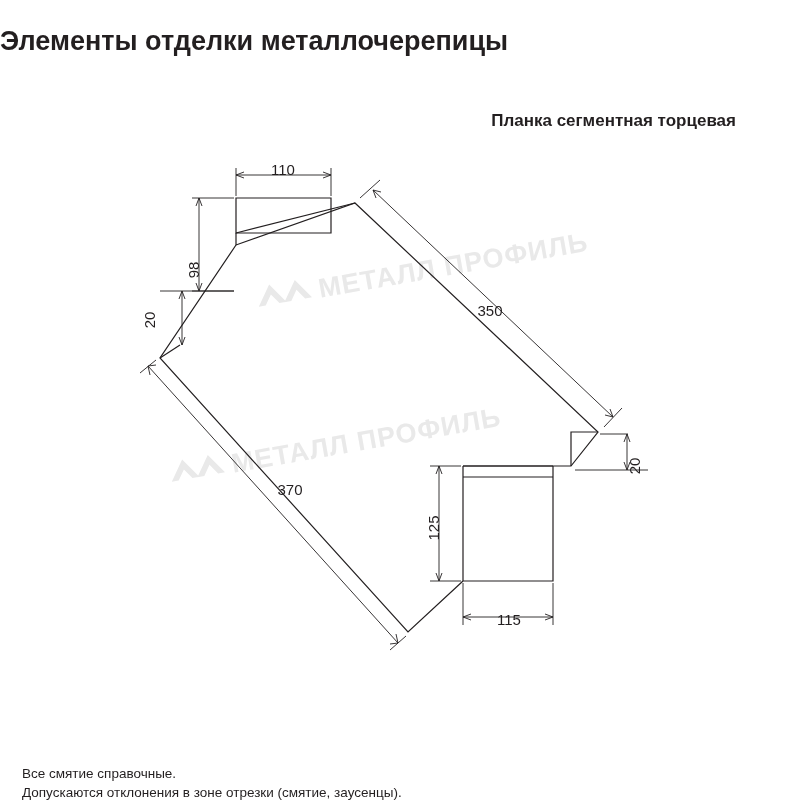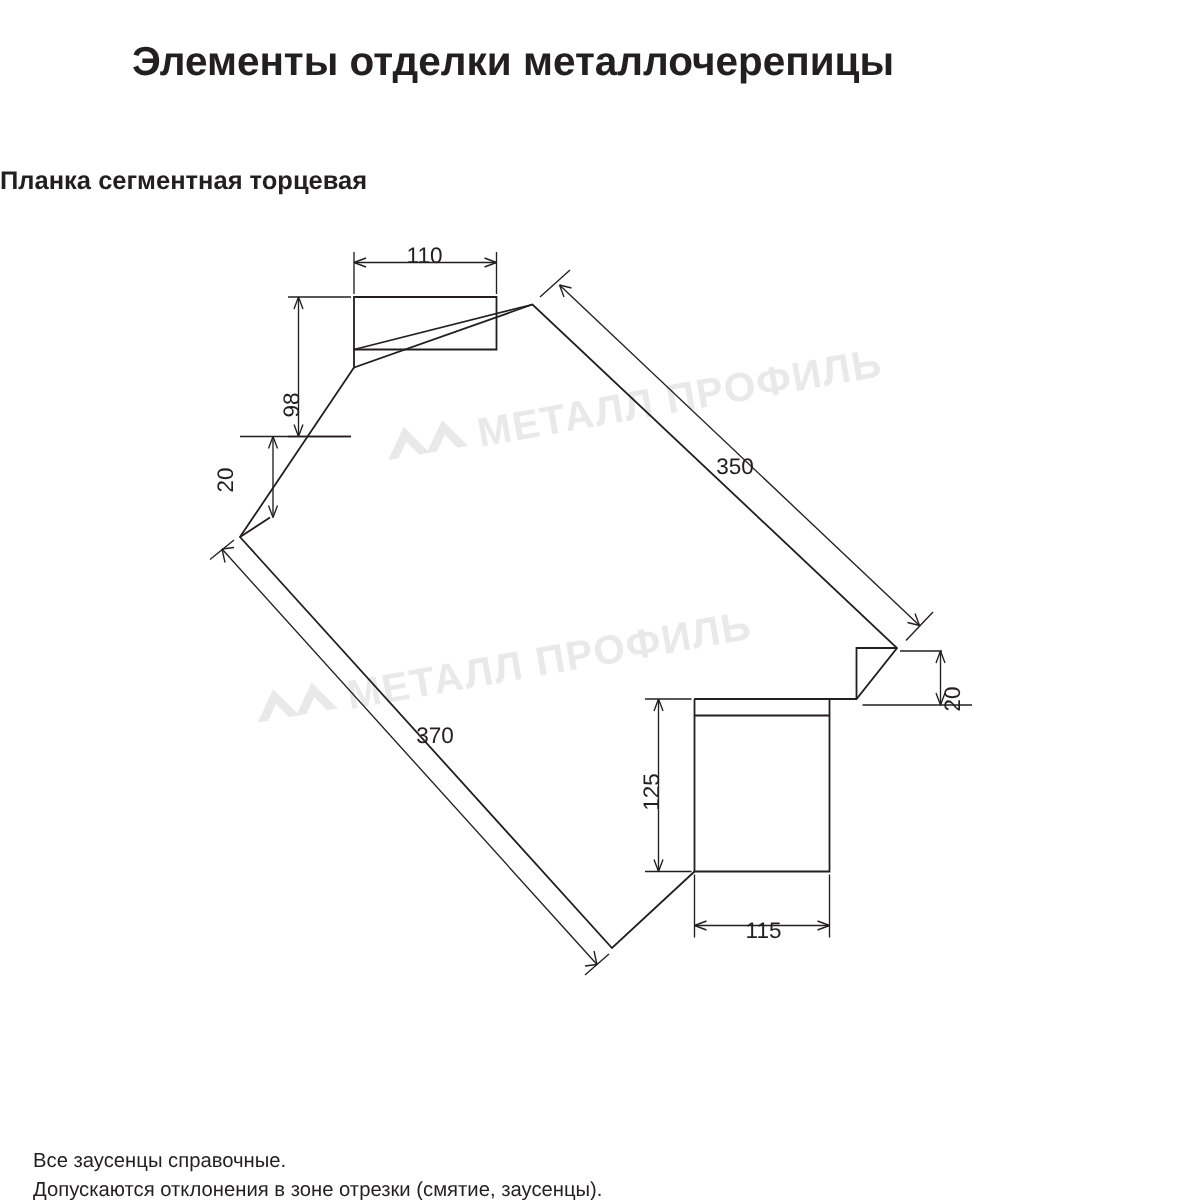--- a/index.html
+++ b/index.html
@@ -18,32 +18,32 @@
   .page {
     position: relative;
     width: 800px;
     height: 800px;
   }
   .title {
     position: absolute;
     top: 26px;
     left: 0;
     width: 684px;
-    text-align: center;
+    text-align: left;
     font-size: 27px;
     font-weight: bold;
     letter-spacing: 0px;
     color: #231f20;
   }
   .subtitle {
     position: absolute;
     top: 108px;
     left: 0;
     width: 736px;
-    text-align: left;
+    text-align: right;
     font-size: 17px;
     font-weight: bold;
     line-height: 25px;
     color: #231f20;
   }
   .subtitle .line2 {
     display: block;
   }
   .drawing {
     position: absolute;
@@ -167,17 +167,17 @@
     <text class="dim-label" x="199" y="270" text-anchor="middle" transform="rotate(-90 199 270)">98</text>
     <text class="dim-label" x="155" y="320" text-anchor="middle" transform="rotate(-90 155 320)">20</text>
     <text class="dim-label" x="490" y="316" text-anchor="middle">350</text>
     <text class="dim-label" x="640" y="466" text-anchor="middle" transform="rotate(-90 640 466)">20</text>
     <text class="dim-label" x="290" y="495" text-anchor="middle">370</text>
     <text class="dim-label" x="439" y="528" text-anchor="middle" transform="rotate(-90 439 528)">125</text>
     <text class="dim-label" x="509" y="625" text-anchor="middle">115</text>
   </svg>
 
   <div class="footnotes">
-    <div>Все заусенцы справочные.</div>
+    <div>Все смятие справочные.</div>
     <div>Допускаются отклонения в зоне отрезки (смятие, заусенцы).</div>
   </div>
 
 </div>
 
 </body></html>

